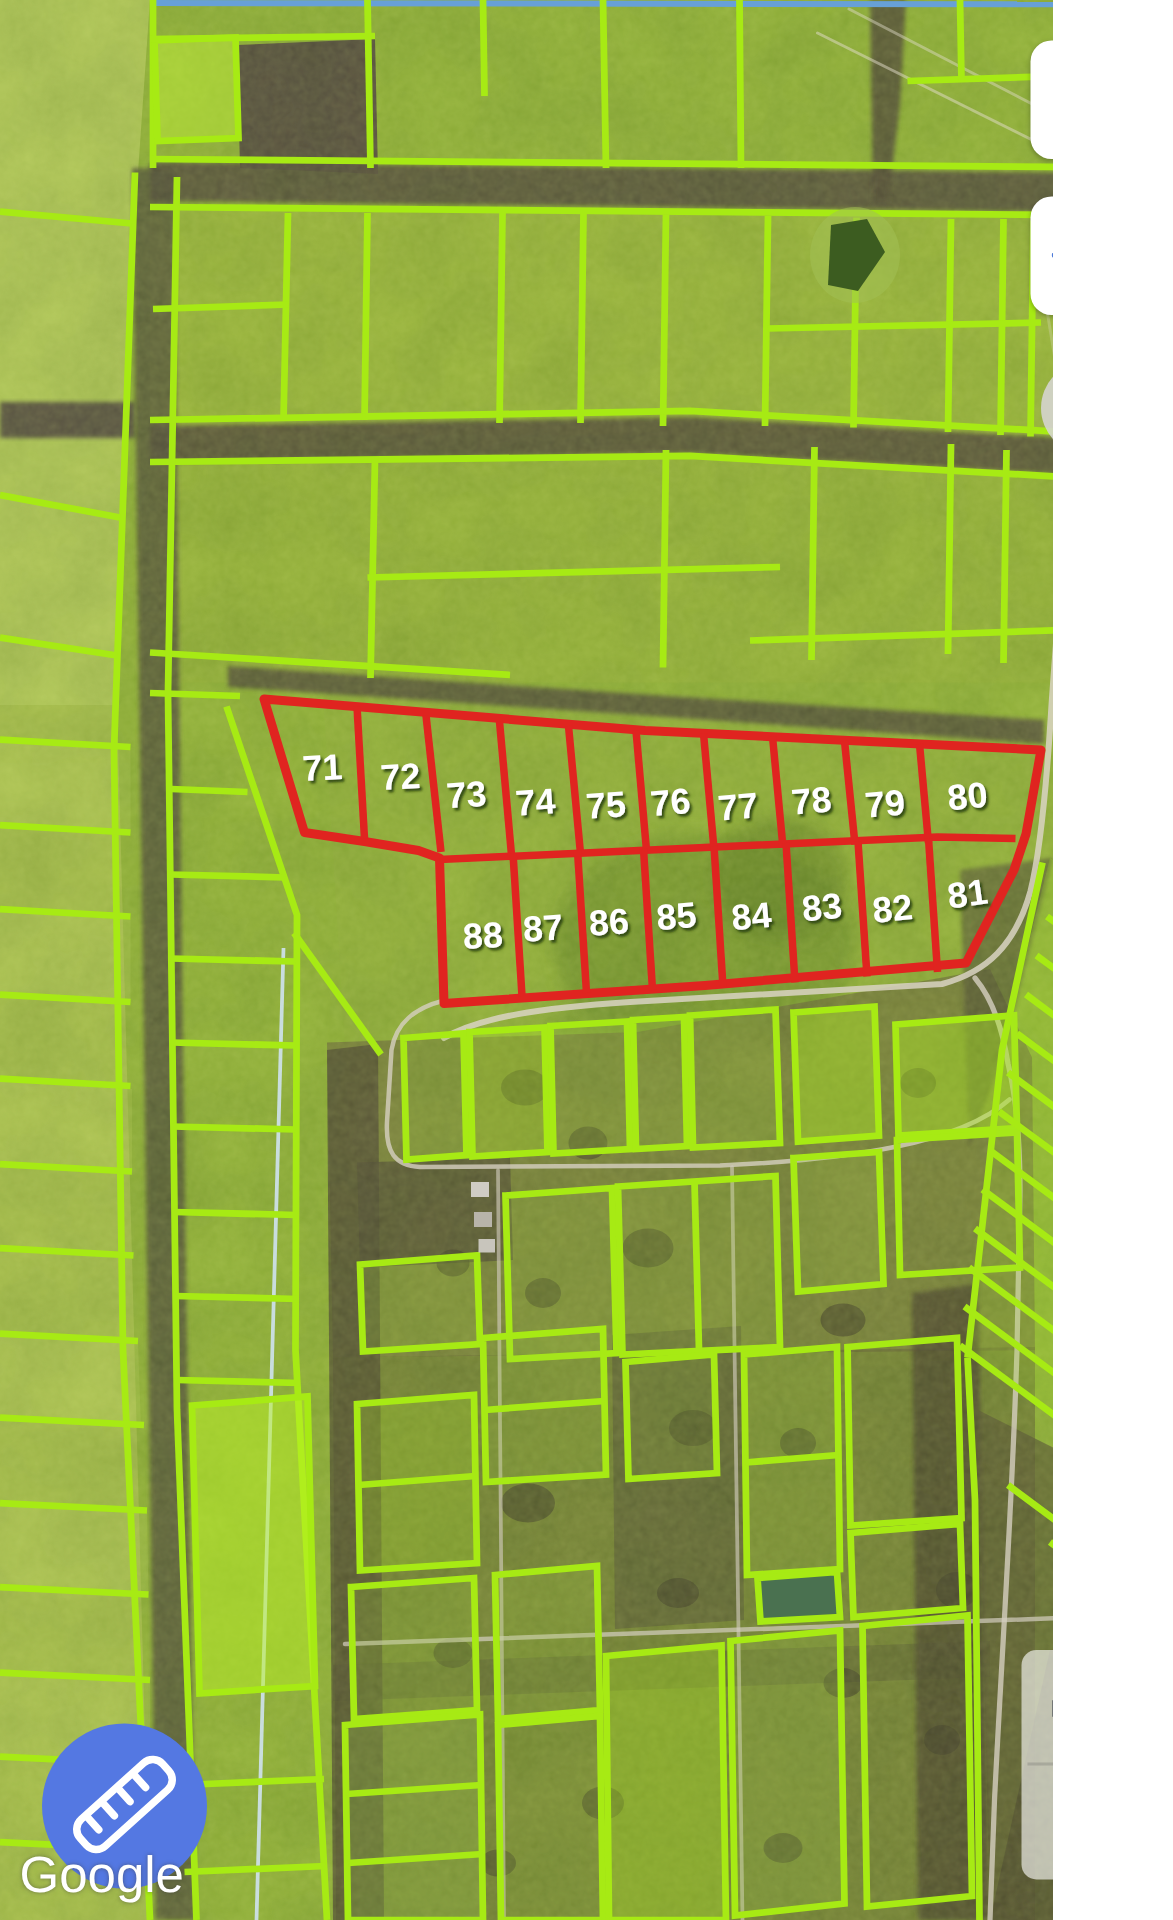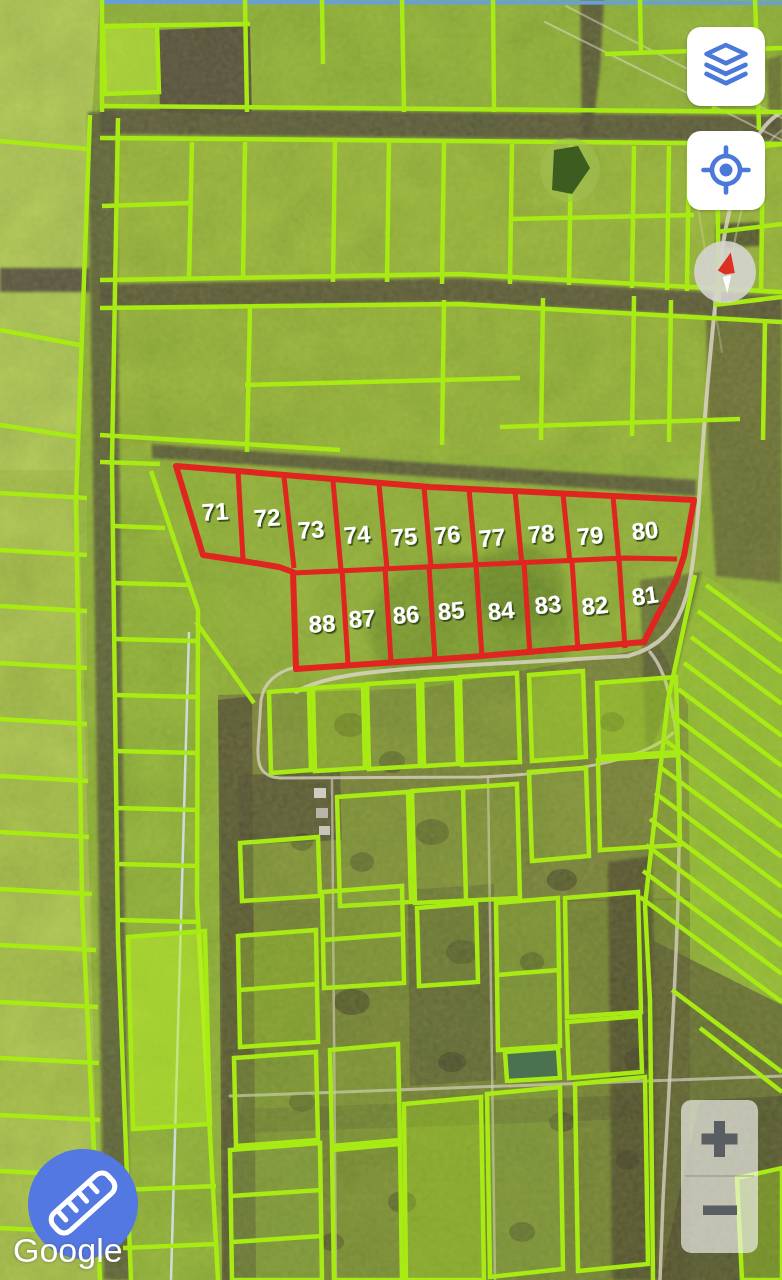--- a/index.html
+++ b/index.html
@@ -1,16 +1,16 @@
 <!DOCTYPE html>
 <html><head>
 <meta charset="utf-8">
 <style>
 html,body{margin:0;padding:0}
-#stage{position:relative;width:782px;height:1280px;overflow:hidden;font-family:"Liberation Sans",sans-serif;background:#92b13c}
+#stage{position:relative;width:702px;height:1280px;overflow:hidden;font-family:"Liberation Sans",sans-serif;background:#92b13c}
 .btn{position:absolute;left:687px;width:78px;height:79px;background:#fff;border-radius:14px;box-shadow:0 1px 3px rgba(0,0,0,.25)}
 #zoomctl{position:absolute;left:681px;top:1100px;width:77px;height:153px;background:rgba(245,245,242,.66);border-radius:10px}
 #zoomctl .div{position:absolute;left:4px;right:4px;top:75px;height:2px;background:rgba(90,90,90,.25)}
 #googletxt{position:absolute;left:13px;top:1231px;color:#fff;font-size:34px;letter-spacing:0;text-shadow:0 0 3px rgba(60,60,60,.55)}
 </style>
 </head>
 <body>
 <div id="stage">
 <svg id="map" width="782" height="1280" viewBox="0 0 782 1280">
 <defs>

